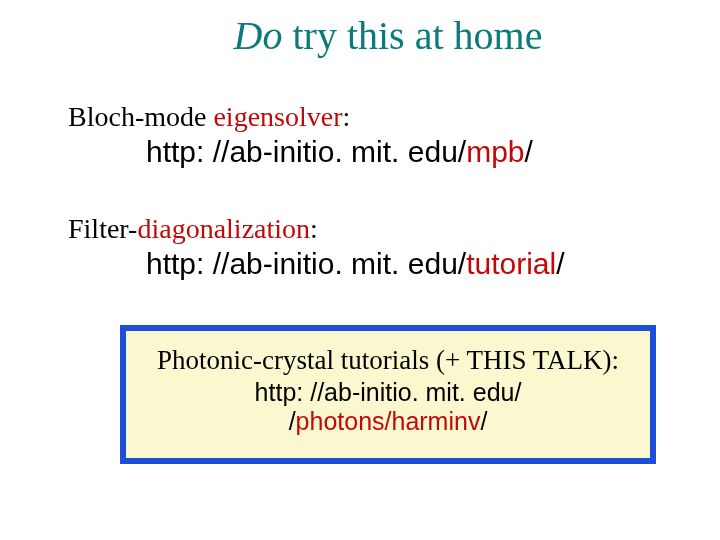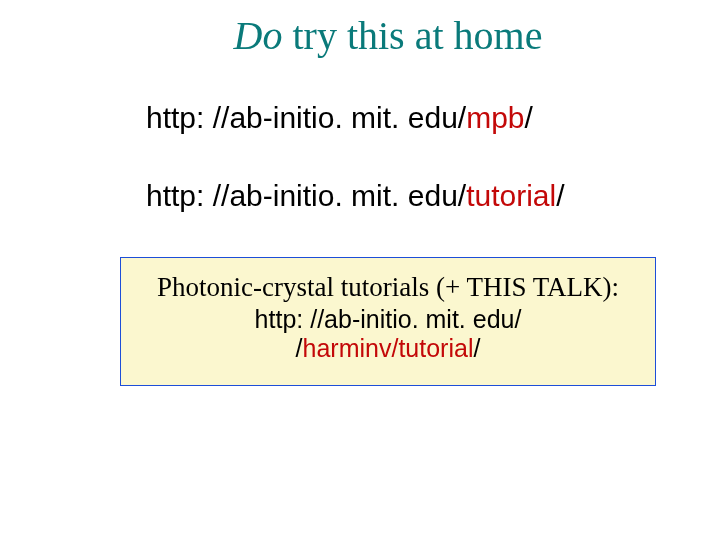--- a/index.html
+++ b/index.html
@@ -40,21 +40,21 @@
   .url {
     font-size: 30px;
     font-family: Arial, Helvetica, sans-serif;
     margin-left: 78px;
     margin-top: 2px;
   }
   .red { color: #c30808; }
   .callout {
     margin: 38px 52px 0 52px;
     background: #fbf7cf;
-    border: 1px solid #1d4ed8;
+    border: 6px solid #1d4ed8;
     padding: 14px 16px 22px 16px;
     text-align: center;
   }
   .callout .label {
     font-size: 27px;
   }
   .callout .url {
     margin-left: 0;
     text-align: center;
     font-size: 25px;
@@ -70,34 +70,40 @@
 </head>
 <body>
 
 <div class="slide">
 
   <div class="title">
     <span class="em">Do</span><span> try this at home</span>
   </div>
 
   <div class="section">
+    <div class="label">
+      <span>Bloch-mode </span><span class="red">eigensolver</span><span>:</span>
+    </div>
     <div class="url">
       <span>http: //ab-initio. mit. edu/</span><span class="red">mpb</span><span>/</span>
     </div>
   </div>
 
   <div class="section">
+    <div class="label">
+      <span>Filter-</span><span class="red">diagonalization</span><span>:</span>
+    </div>
     <div class="url">
       <span>http: //ab-initio. mit. edu/</span><span class="red">tutorial</span><span>/</span>
     </div>
   </div>
 
   <div class="callout">
     <div class="label">
       <span>Photonic-crystal tutorials</span><span> (+ THIS TALK):</span>
     </div>
     <div class="url">http: //ab-initio. mit. edu/</div>
     <div class="url-line2">
-      <span>/</span><span class="red">harminv/tutorial</span><span>/</span>
+      <span>/</span><span class="red">photons/harminv</span><span>/</span>
     </div>
   </div>
 
 </div>
 
 </body></html>

